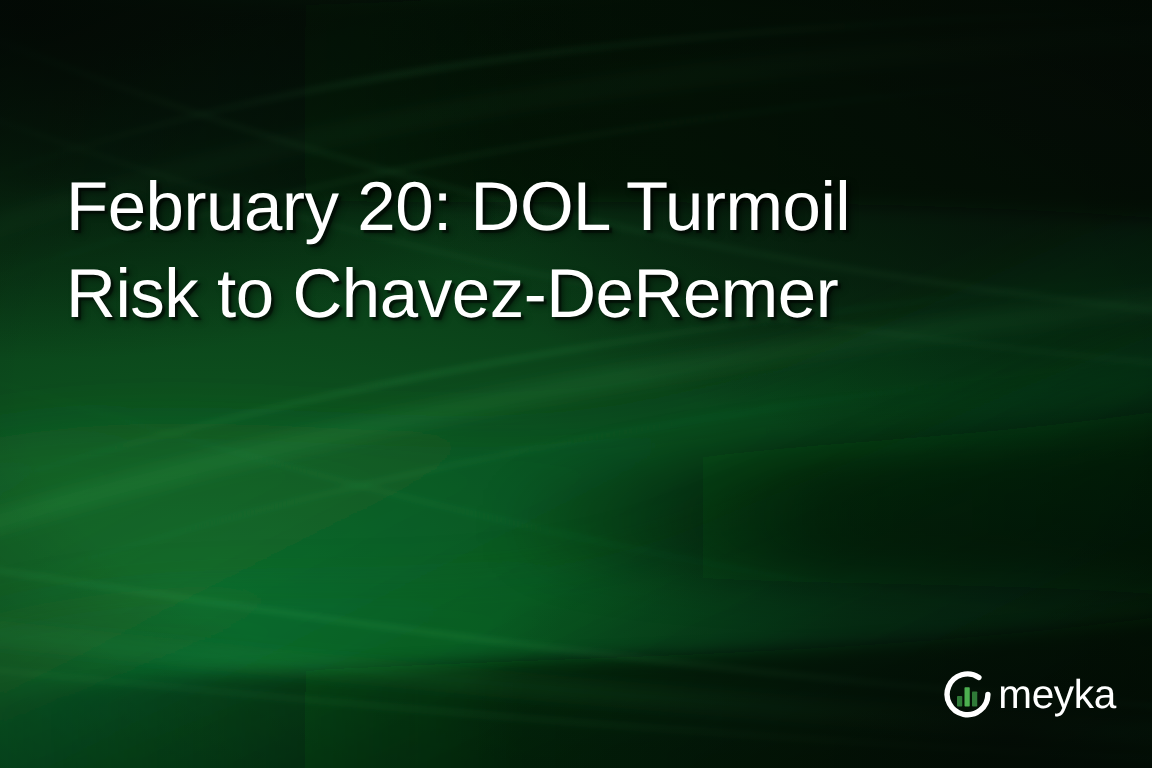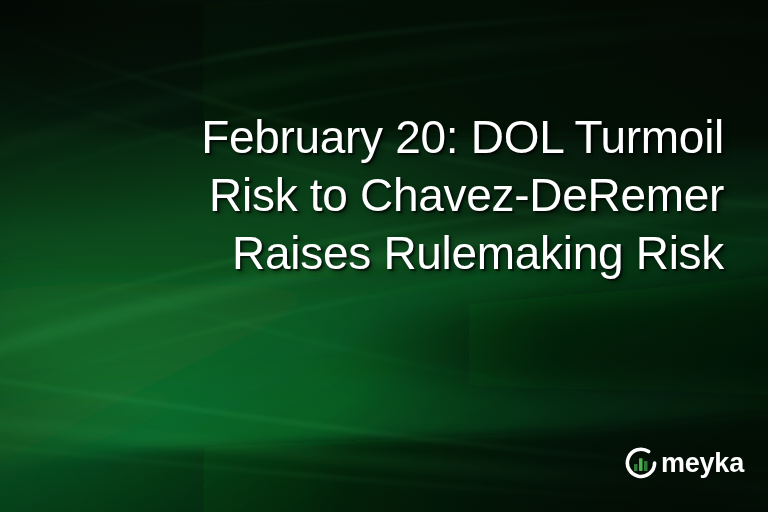--- a/index.html
+++ b/index.html
@@ -48,21 +48,21 @@
     background: radial-gradient(120% 100% at 50% 50%, rgba(0,0,0,0) 40%, rgba(0,0,0,0.38) 82%, rgba(0,0,0,0.62) 100%);
     pointer-events: none;
   }
 
   
   .headline {
     position: absolute;
     left: 0;
     right: 0;
     top: 108px;
-    text-align: right;
+    text-align: left;
     padding: 0 44px;
     box-sizing: border-box;
   }
   .headline .line {
     display: block;
     color: #ffffff;
     font-size: 46px;
     line-height: 58px;
     font-weight: 400;
     letter-spacing: -0.3px;
@@ -78,21 +78,21 @@
     right: 24px;
     bottom: 32px;
     display: flex;
     align-items: center;
     gap: 5px;
   }
   .logo-mark { width: 34px; height: 34px; display: block; }
   .logo-word {
     color: #ffffff;
     font-size: 27px;
-    font-weight: 700;
+    font-weight: 400;
     letter-spacing: -0.2px;
     line-height: 1;
     margin-left: -2px;
   }
 </style>
 </head>
 <body>
 
 <div class="card">
 
@@ -159,21 +159,20 @@
       </g>
     </svg>
   </div>
 
   <div class="bg-tint"></div>
   <div class="vignette"></div>
 
   <div class="headline">
     <span class="line">February 20: DOL Turmoil</span>
     <span class="line">Risk to Chavez-DeRemer</span>
-    <span class="line">Raises Rulemaking Risk</span>
   </div>
 
   <div class="logo">
     <svg class="logo-mark" viewBox="0 0 34 34" aria-hidden="true">
 
       <path d="M24.6,5.6 A13.6,13.6 0 1 0 30.6,17" fill="none" stroke="#ffffff" stroke-width="3.6" stroke-linecap="round"></path>
 
       <rect x="10.0" y="18.0" width="3.5" height="7.0" rx="0.5" fill="#2f7a38"></rect>
       <rect x="15.0" y="12.2" width="3.5" height="12.8" rx="0.5" fill="#4caf50"></rect>
       <rect x="20.0" y="15.0" width="3.5" height="10.0" rx="0.5" fill="#2f7a38"></rect>

